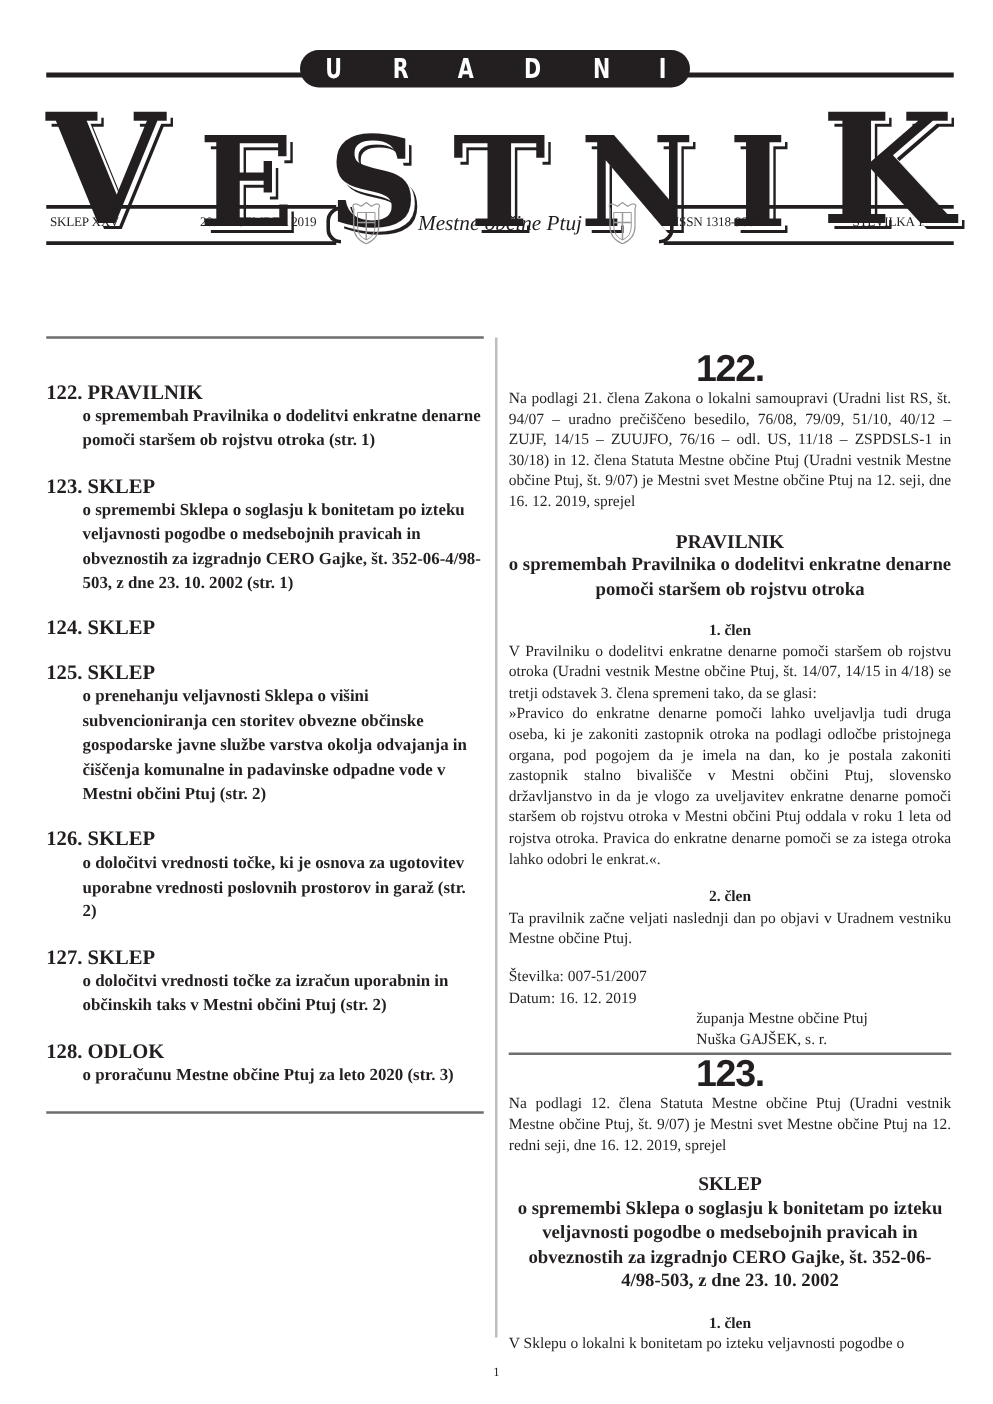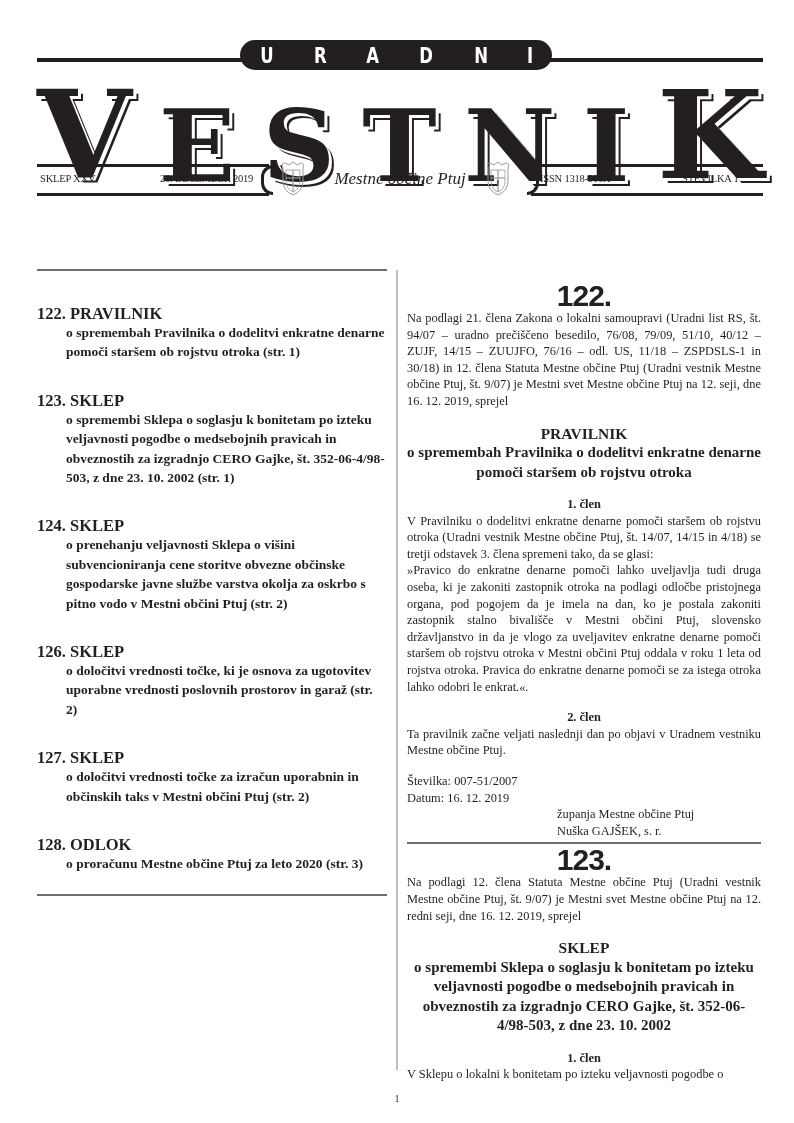--- a/index.html
+++ b/index.html
@@ -25,21 +25,21 @@
   .band-bracket { position: absolute; top: 1px; width: 12px; height: 30px; border: 3px solid #231f20; box-sizing: border-box; }
   .band-bracket.left { border-right: none; border-radius: 14px 0 0 14px; }
   .band-bracket.right { border-left: none; border-radius: 0 14px 14px 0; }
   .crest { position: absolute; top: -3px; width: 28px; height: 36px; }
   .band-center { position: absolute; top: 5px; left: 0; width: 726px; text-align: center; font-family: "Liberation Serif", serif; font-style: italic; font-size: 17px; }
 
   
   .col-left { position: absolute; left: 37px; top: 269px; width: 350px; }
   .rule-left { height: 2px; background: #6d6e70; width: 350px; }
   .toc { list-style: none; margin: 0; padding: 0; }
-  .toc-item { margin-top: 29px; }
+  .toc-item { margin-top: 17px; }
   .toc-item:first-child { margin-top: 33px; }
   .toc-head { font-family: "Liberation Serif", serif; font-weight: bold; font-size: 16.5px; line-height: 19px; }
   .toc-desc { font-family: "Liberation Serif", serif; font-weight: bold; font-size: 13.5px; line-height: 19.4px; padding-left: 29px; }
   .rule-left-bottom { height: 2px; background: #6d6e70; width: 350px; margin-top: 20px; }
 
   
   .col-divider { position: absolute; left: 396px; top: 270px; width: 2px; height: 800px; background: #bcbec0; }
   .col-right { position: absolute; left: 407px; top: 262px; width: 354px; font-family: "Liberation Serif", serif; font-size: 12.4px; line-height: 16.6px; margin-top: 20px; }
   .art-num { font-family: "Liberation Sans", sans-serif; font-weight: bold; font-size: 30px; line-height: 28px; text-align: center; letter-spacing: -1px; }
   .para { text-align: justify; margin: 0; }
@@ -113,21 +113,24 @@
     <li class="toc-item">
       <div class="toc-head">122. PRAVILNIK</div>
       <div class="toc-desc">o spremembah Pravilnika o dodelitvi enkratne denarne pomoči staršem ob rojstvu otroka (str. 1)</div>
     </li>
     <li class="toc-item">
       <div class="toc-head">123. SKLEP</div>
       <div class="toc-desc">o spremembi Sklepa o soglasju k bonitetam po izteku veljavnosti pogodbe o medsebojnih pravicah in obveznostih za izgradnjo CERO Gajke, št. 352-06-4/98-503, z dne 23. 10. 2002 (str. 1)</div>
     </li>
     <li class="toc-item">
       <div class="toc-head">124. SKLEP</div>
-      <div class="toc-desc">o prenehanju veljavnosti Sklepa o višini subvencioniranja cene storitve obvezne občinske gospodarske javne službe varstva okolja za oskrbo s pitno vodo v Mestni občini Ptuj (str. 2)</div>
+    </li>
+    <li class="toc-item">
+      <div class="toc-head">125. SKLEP</div>
+      <div class="toc-desc">o prenehanju veljavnosti Sklepa o višini subvencioniranja cen storitev obvezne občinske gospodarske javne službe varstva okolja odvajanja in čiščenja komunalne in padavinske odpadne vode v Mestni občini Ptuj (str. 2)</div>
     </li>
     <li class="toc-item">
       <div class="toc-head">126. SKLEP</div>
       <div class="toc-desc">o določitvi vrednosti točke, ki je osnova za ugotovitev uporabne vrednosti poslovnih prostorov in garaž (str. 2)</div>
     </li>
     <li class="toc-item">
       <div class="toc-head">127. SKLEP</div>
       <div class="toc-desc">o določitvi vrednosti točke za izračun uporabnin in občinskih taks v Mestni občini Ptuj (str. 2)</div>
     </li>
     <li class="toc-item">

